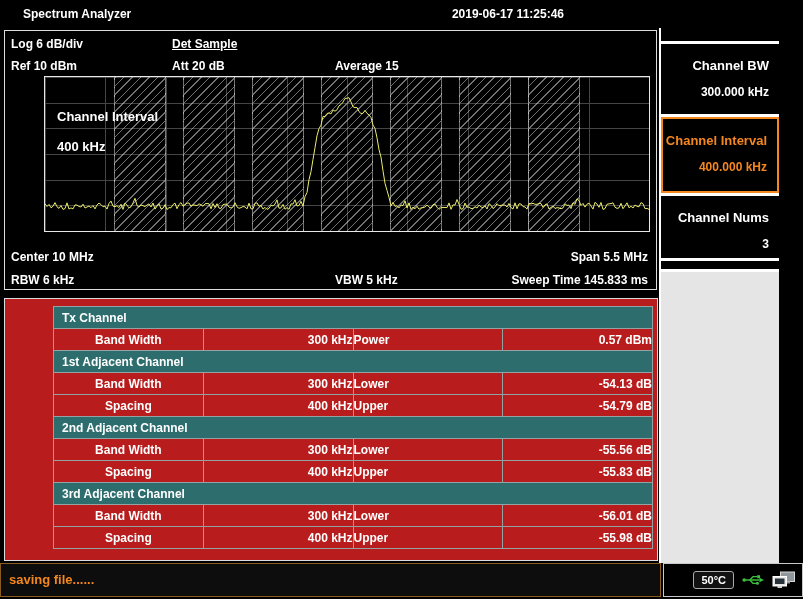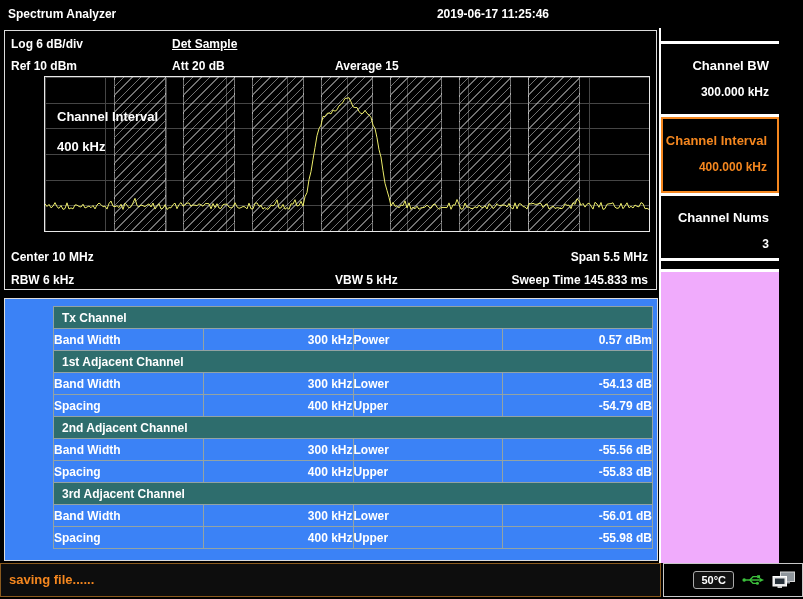--- a/index.html
+++ b/index.html
@@ -6,21 +6,21 @@
     --orange:#f5871f;
     --purple:#8b87d6;
     --teal:#2e6d6d;
     --trace:#ecec6a;
   }
   html,body{margin:0;padding:0;background:#000;}
   .screen{position:relative;width:803px;height:599px;background:#000;overflow:hidden;
           color:#fff;font-family:"Liberation Sans",sans-serif;font-weight:700;}
 
   
-  .topbar{position:absolute;left:0;top:0;width:701px;height:28px;background:#000;}
+  .topbar{position:absolute;left:15px;top:0;width:701px;height:28px;background:#000;}
   .app-title{position:absolute;left:8px;top:7px;font-size:12px;}
   .datetime{position:absolute;right:152px;top:7px;font-size:12px;}
   .menu-title{position:absolute;left:660px;top:6px;width:143px;text-align:center;
               font-size:13px;color:var(--orange);}
 
   
   .main-box{position:absolute;left:4px;top:30px;width:653px;height:260px;
             border:1px solid #dcdcdc;box-sizing:border-box;background:#000;}
   .ann{position:absolute;font-size:12px;white-space:nowrap;}
   .a-log{left:6px;top:6px;} .a-det{left:167px;top:6px;text-decoration:underline;}
@@ -37,32 +37,32 @@
   .trace-svg{position:absolute;left:0;top:0;z-index:2;}
   .g-label{position:absolute;left:12px;z-index:3;font-size:13px;color:#fff;white-space:nowrap;}
   .g-label1{top:32px;} .g-label2{top:62px;}
 
   .foot{position:absolute;font-size:12px;white-space:nowrap;}
   .f-center{left:6px;top:219px;} .f-span{right:8px;top:219px;}
   .f-rbw{left:6px;top:242px;} .f-vbw{left:330px;top:242px;} .f-sweep{right:8px;top:242px;}
 
   
   .table-box{position:absolute;left:4px;top:298px;width:654px;height:263px;
-             border:1px solid #dcdcdc;box-sizing:border-box;background:#3b82f6;}
+             border:1px solid #dcdcdc;box-sizing:border-box;background:#b91c1c;}
   table.results{position:absolute;left:48px;top:7px;width:600px;border-collapse:collapse;
                 font-size:12px;font-weight:700;color:#fff;table-layout:fixed;}
   table.results td{border:1px solid #93a3a3;height:21px;padding:0;overflow:hidden;}
-  td.lab{width:110px;padding-left:8px;text-align:left;}
+  td.lab{width:110px;padding-left:8px;text-align:center;}
   td.val{width:180px;padding-right:8px;text-align:right;}
   td.lab2{width:124px;padding-left:8px;text-align:left;}
   td.val2{padding-right:8px;text-align:right;}
   tr.sect td{background:var(--teal);padding-left:8px;text-align:left;}
 
   
-  .sidebar{position:absolute;left:659px;top:28px;width:120px;height:535px;background:#f0abfc;
+  .sidebar{position:absolute;left:659px;top:28px;width:120px;height:535px;background:#e5e5e5;
            border-left:2px solid #fff;box-sizing:border-box;}
   .sk-gap{height:13px;background:#000;}
   .sk-gap2{height:8px;background:#000;}
   .sk-sep{height:3px;background:#fff;}
   .softkey{position:relative;background:#000;text-align:right;box-sizing:border-box;
            padding:14px 10px 0 0;}
   .sk-label{display:block;font-size:13px;}
   .sk-value{display:block;font-size:12px;margin-top:12px;}
   .sk1{height:70px;} .sk2{height:76px;} .sk3{height:62px;} .sk4{height:76px;}
   .softkey.selected{border:2px solid var(--orange);color:var(--orange);}

